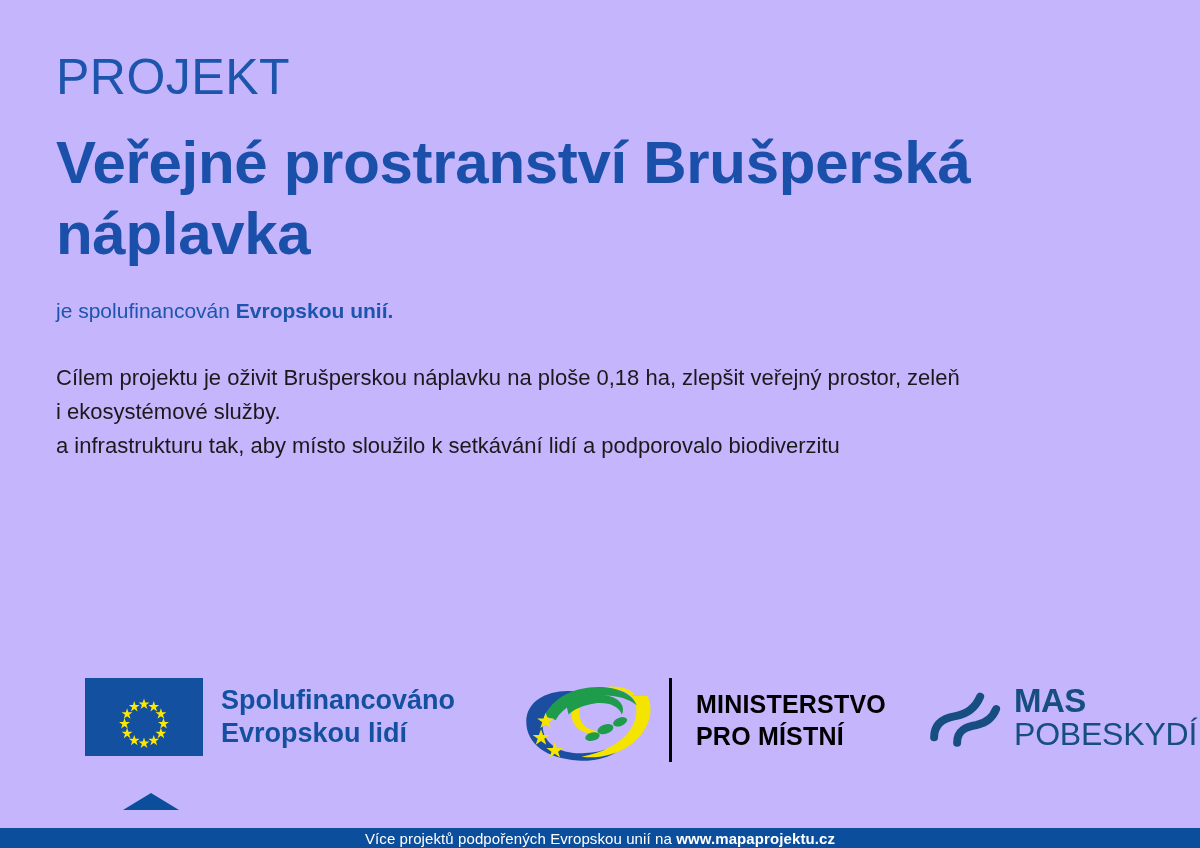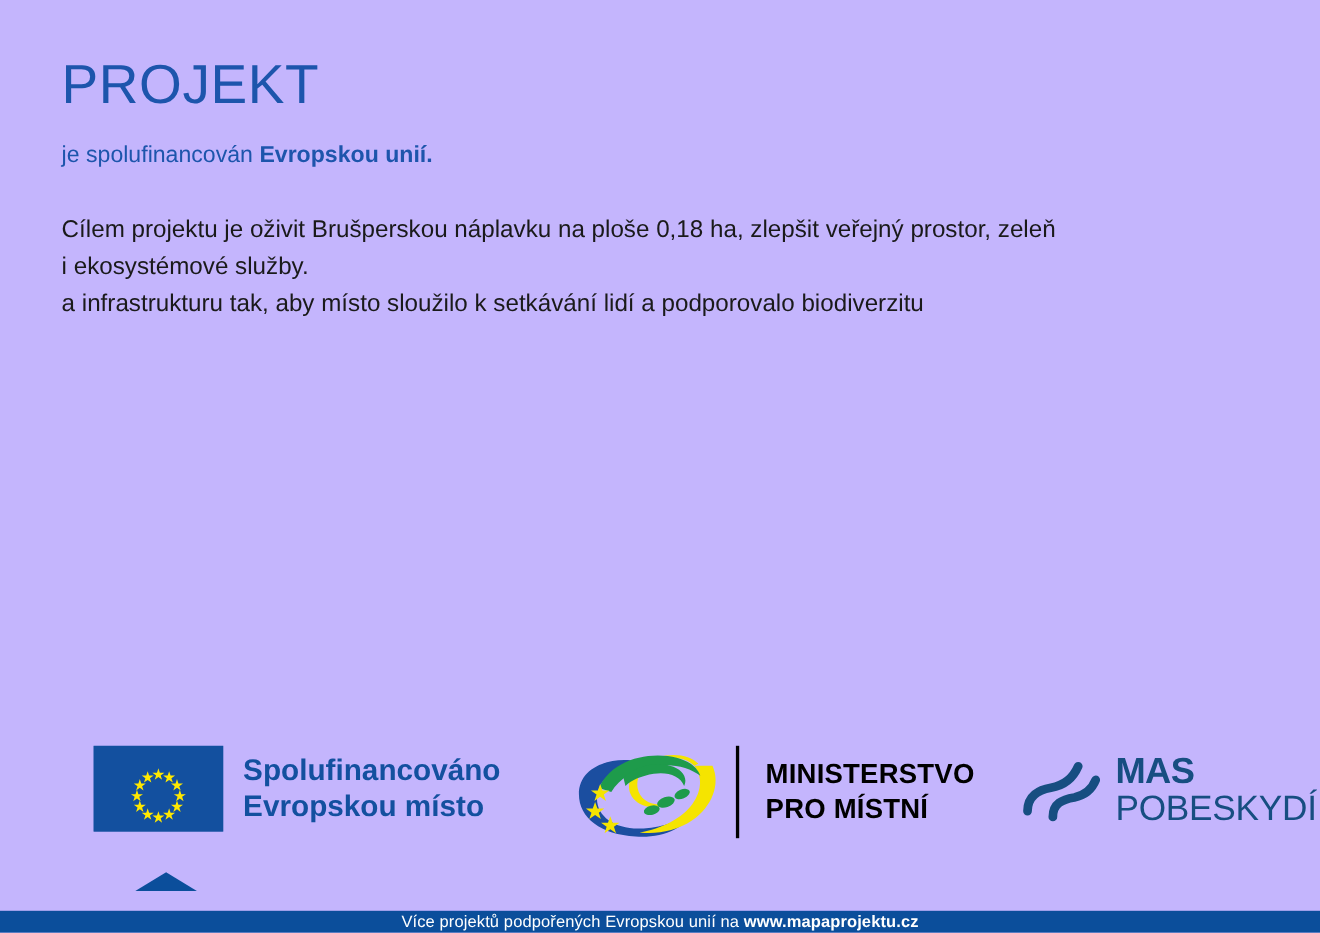--- a/index.html
+++ b/index.html
@@ -205,20 +205,21 @@
 </style>
 </head>
 <body>
 
 <div class="poster">
 
   <div class="content">
 
     <div class="kicker">PROJEKT</div>
 
+    <h1 class="title">Veřejné prostranství Brušperská náplavka</h1>
 
     <div class="subtitle">
       <span>je spolufinancován </span><b>Evropskou unií.</b>
     </div>
 
     <p class="body-copy">
       <span class="line">Cílem projektu je oživit Brušperskou náplavku na ploše 0,18 ha, zlepšit veřejný prostor, zeleň</span>
       <span class="line">i ekosystémové služby.</span>
       <span class="line">a infrastrukturu tak, aby místo sloužilo k setkávání lidí a podporovalo biodiverzitu</span>
     </p>
@@ -239,21 +240,21 @@
           <polygon points="90,91.5 92.0,97.6 98.4,97.6 93.2,101.4 95.2,107.5 90,103.7 84.8,107.5 86.8,101.4 81.6,97.6 88.0,97.6"></polygon>
           <polygon points="75,87.5 77.0,93.6 83.4,93.6 78.2,97.4 80.2,103.5 75,99.7 69.8,103.5 71.8,97.4 66.6,93.6 73.0,93.6"></polygon>
           <polygon points="64,76.5 66.0,82.6 72.4,82.6 67.2,86.4 69.2,92.5 64,88.7 58.8,92.5 60.8,86.4 55.6,82.6 62.0,82.6"></polygon>
           <polygon points="60,61.5 62.0,67.6 68.4,67.6 63.2,71.4 65.2,77.5 60,73.7 54.8,77.5 56.8,71.4 51.6,67.6 58.0,67.6"></polygon>
           <polygon points="64,46.5 66.0,52.6 72.4,52.6 67.2,56.4 69.2,62.5 64,58.7 58.8,62.5 60.8,56.4 55.6,52.6 62.0,52.6"></polygon>
           <polygon points="75,35.5 77.0,41.6 83.4,41.6 78.2,45.4 80.2,51.5 75,47.7 69.8,51.5 71.8,45.4 66.6,41.6 73.0,41.6"></polygon>
         </g>
       </svg>
       <div class="eu-text">
         <span>Spolufinancováno</span><br>
-        <span>Evropskou místo</span>
+        <span>Evropskou lidí</span>
       </div>
     </div>
 
     <div class="logo-mmr">
       <svg class="mmr-emblem" viewBox="0 0 160 100">
 
         <path d="M14 52 C14 26 44 14 74 20 C52 24 34 36 32 54 C30 74 50 88 78 86 C98 85 116 78 130 66 C120 86 96 96 70 94 C36 92 14 76 14 52 Z" fill="#1B4EA0"></path>
 
         <path d="M146 24 C154 42 146 64 126 78 C110 89 90 92 74 90 C96 86 116 76 126 62 C136 48 136 34 128 24 Z" fill="#F5E400"></path>
         <path d="M128 24 C120 16 104 14 92 18 C78 23 70 34 72 46 C74 58 86 64 100 62 C86 68 72 64 66 54 C58 40 70 22 92 16 C108 11 124 14 132 22 Z" fill="#F5E400"></path>

